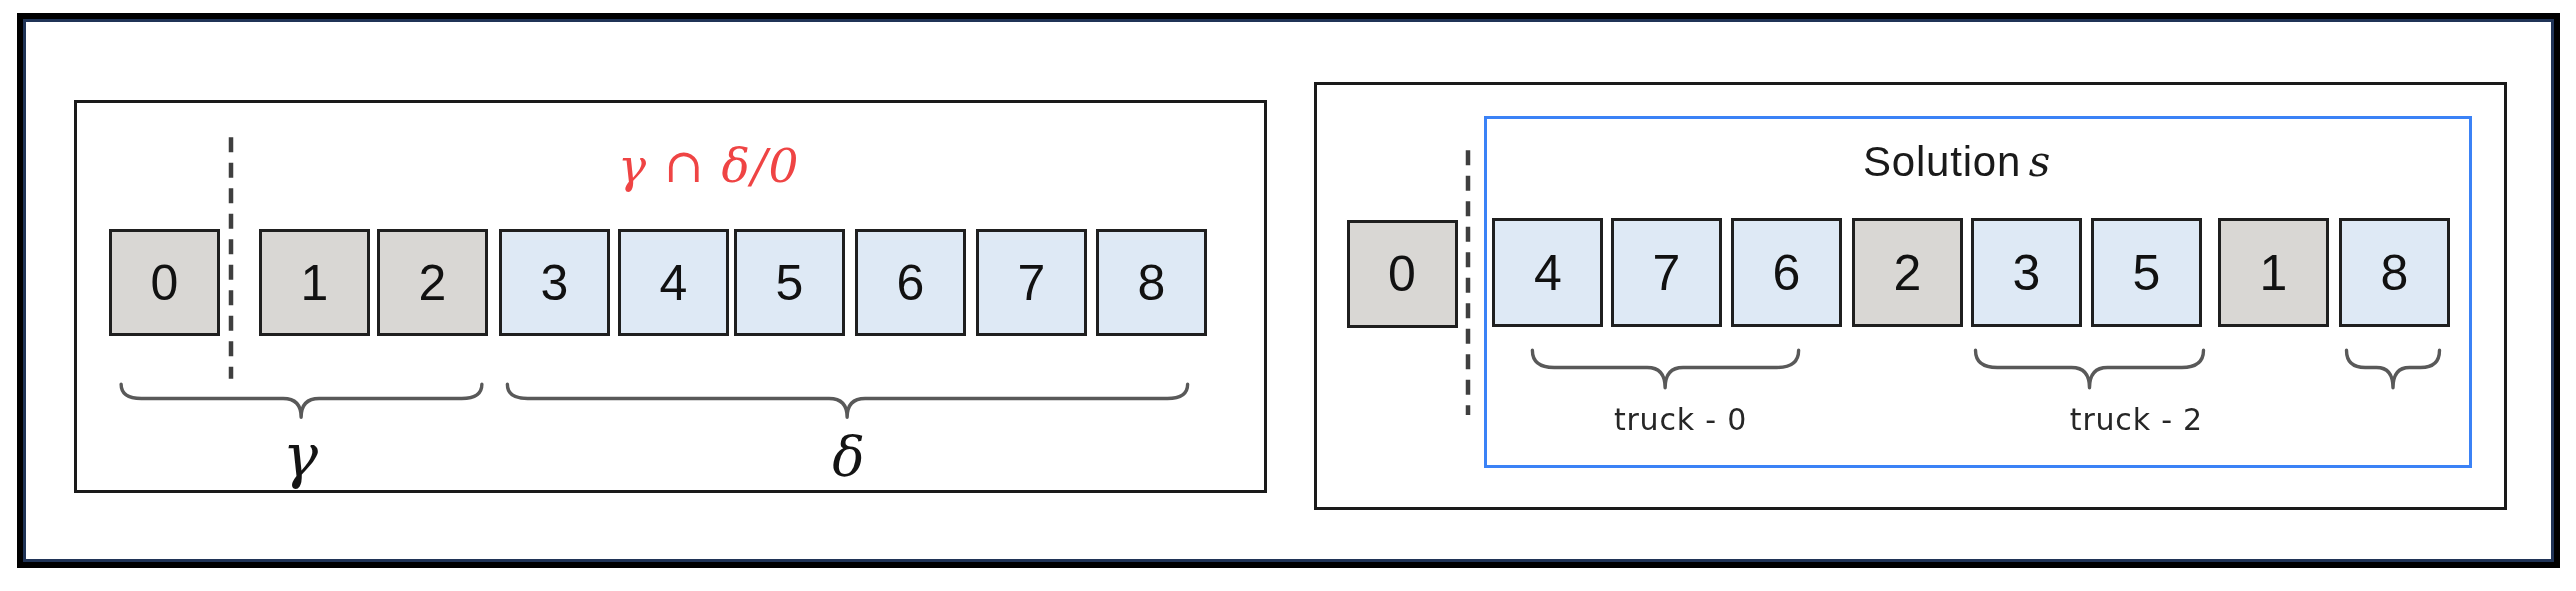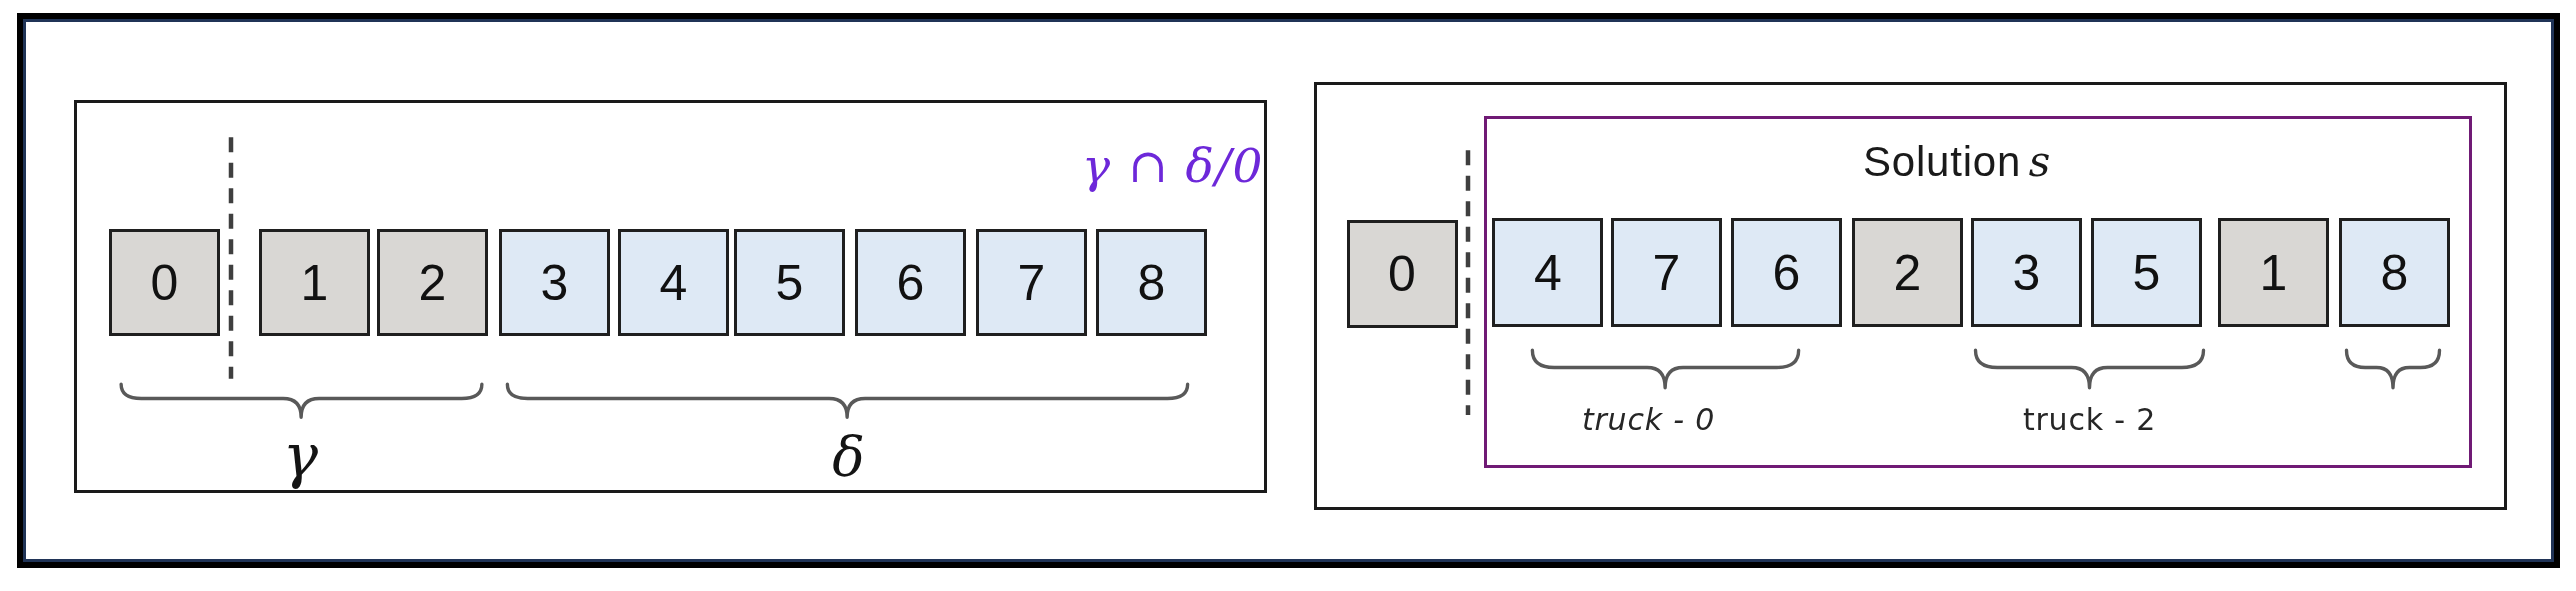--- a/index.html
+++ b/index.html
@@ -36,31 +36,31 @@
     border: 3px solid #1a1a1a;
     background: #ffffff;
     box-sizing: border-box;
   }
   .panel-left  { left: 74px;  top: 100px; width: 1193px; height: 393px; }
   .panel-right { left: 1314px; top: 82px; width: 1193px; height: 428px; }
   .inner-panel {
     position: absolute;
     left: 167px; top: 31px;
     width: 988px; height: 352px;
-    border: 3px solid #701a75;
+    border: 3px solid #3b82f6;
     background: #ffffff;
     box-sizing: border-box;
   }
   
   .lp-title {
     position: absolute;
     left: 77px; right: 0; top: 36px;
-    text-align: right;
+    text-align: center;
     font: italic 400 47px/54px "DejaVu Serif", serif;
-    color: #6d28d9;
+    color: #ef4444;
     letter-spacing: 1.5px;
   }
   .sol-title {
     position: absolute;
     left: 0; right: 42px; top: 18px;
     text-align: center;
     font: 400 42px/50px "Liberation Sans", sans-serif;
     color: #1a1a1a;
     letter-spacing: 0.8px;
   }
@@ -123,22 +123,22 @@
   .gl-delta { left: 711px; font-size: 54px; }
   .truck-label {
     position: absolute;
     top: 282px;
     width: 227px;
     text-align: center;
     font: 400 30px/38px "DejaVu Sans", sans-serif;
     color: #262626;
     letter-spacing: 0.8px;
   }
-  .tl0 { left: 48px; font-style: italic; }
-  .tl2 { left: 489px; }
+  .tl0 { left: 80px; }
+  .tl2 { left: 489px; text-align: right; }
   .tl1 { left: 792px; }
 </style>
 </head>
 <body>
 
 <div class="canvas">
   <div class="frame-outer">
     <div class="frame-inner"></div>
   </div>
 

